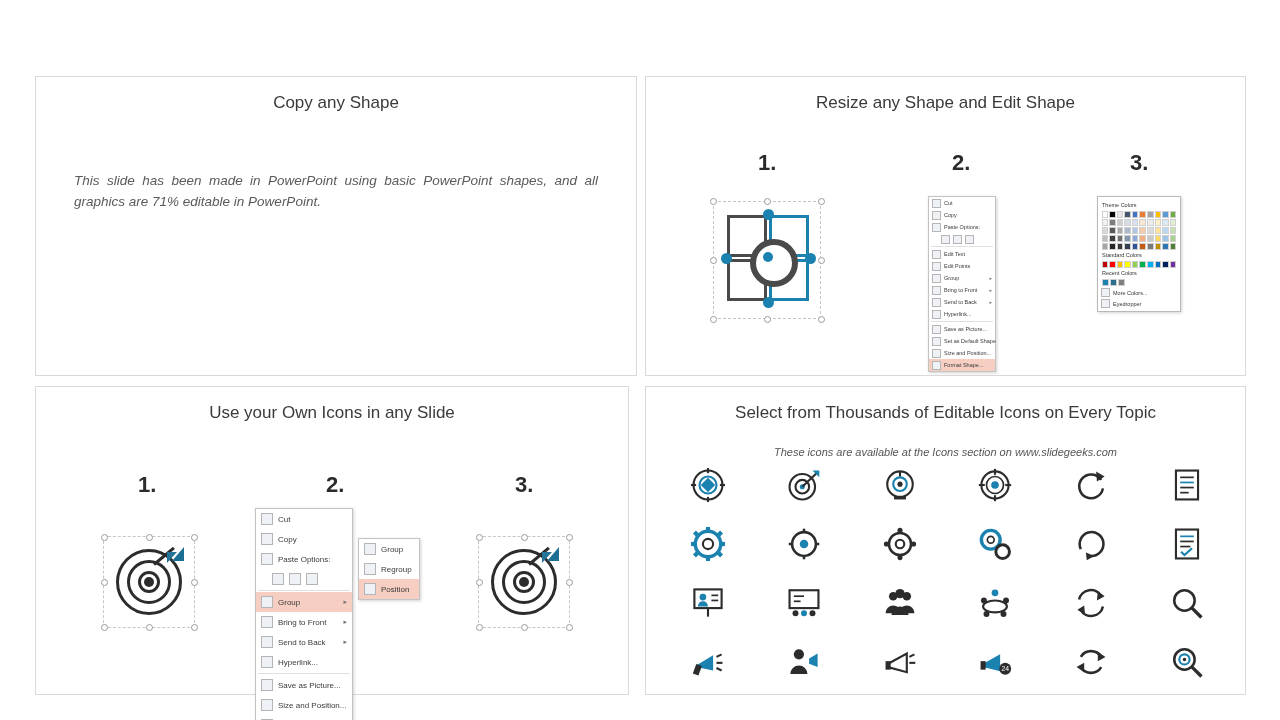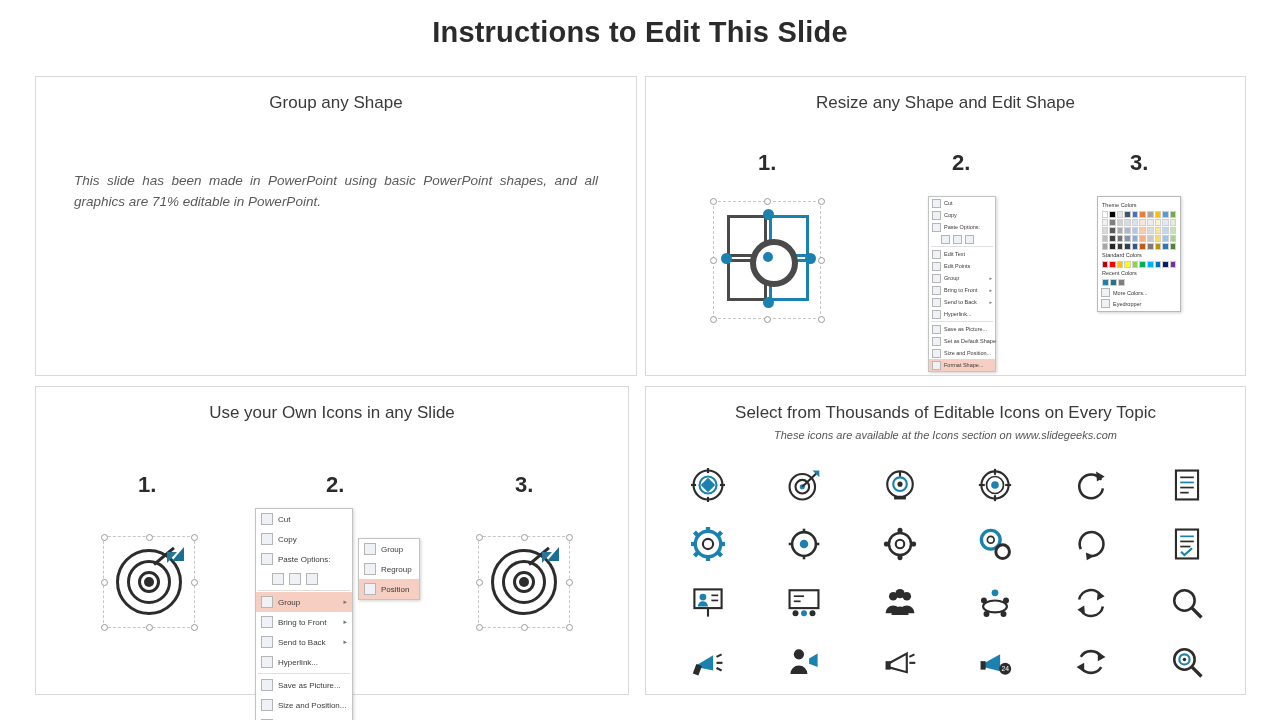--- a/index.html
+++ b/index.html
@@ -46,21 +46,21 @@
     text-align: center;
     font-size: 17px;
     color: #3a3a3a;
     margin-top: 16px;
   }
   .panel-subtitle {
     text-align: center;
     font-size: 11px;
     font-style: italic;
     color: #555;
-    margin-top: 6px;
+    margin-top: 23px;
   }
   .body-text {
     margin: 0 38px;
     font-size: 13.5px;
     font-style: italic;
     color: #5a5a5a;
     line-height: 1.55;
     text-align: justify;
   }
   .body-text.first { margin-top: 58px; }
@@ -243,24 +243,23 @@
     align-items: center;
     justify-items: center;
   }
   .gicon { width: 34px; height: 34px; }
 </style>
 </head>
 <body>
 
 <div class="slide">
 
-  <div class="slide-title">Instructions to Edit This Slide</div>
 
   <div class="panel" id="panel-edit-shape">
-    <div class="panel-title">Group any Shape</div>
+    <div class="panel-title">Copy any Shape</div>
     <div class="body-text first">This slide has been made in PowerPoint using basic PowerPoint shapes, and all graphics are 71% editable in PowerPoint.</div>
   </div>
 
   <div class="panel" id="panel-resize-shape">
     <div class="panel-title">Resize any Shape and Edit Shape</div>
   </div>
 
   <div class="step-num" style="left:758px; top:150px;">1.</div>
   <div class="step-num" style="left:952px; top:150px;">2.</div>
   <div class="step-num" style="left:1130px; top:150px;">3.</div>

